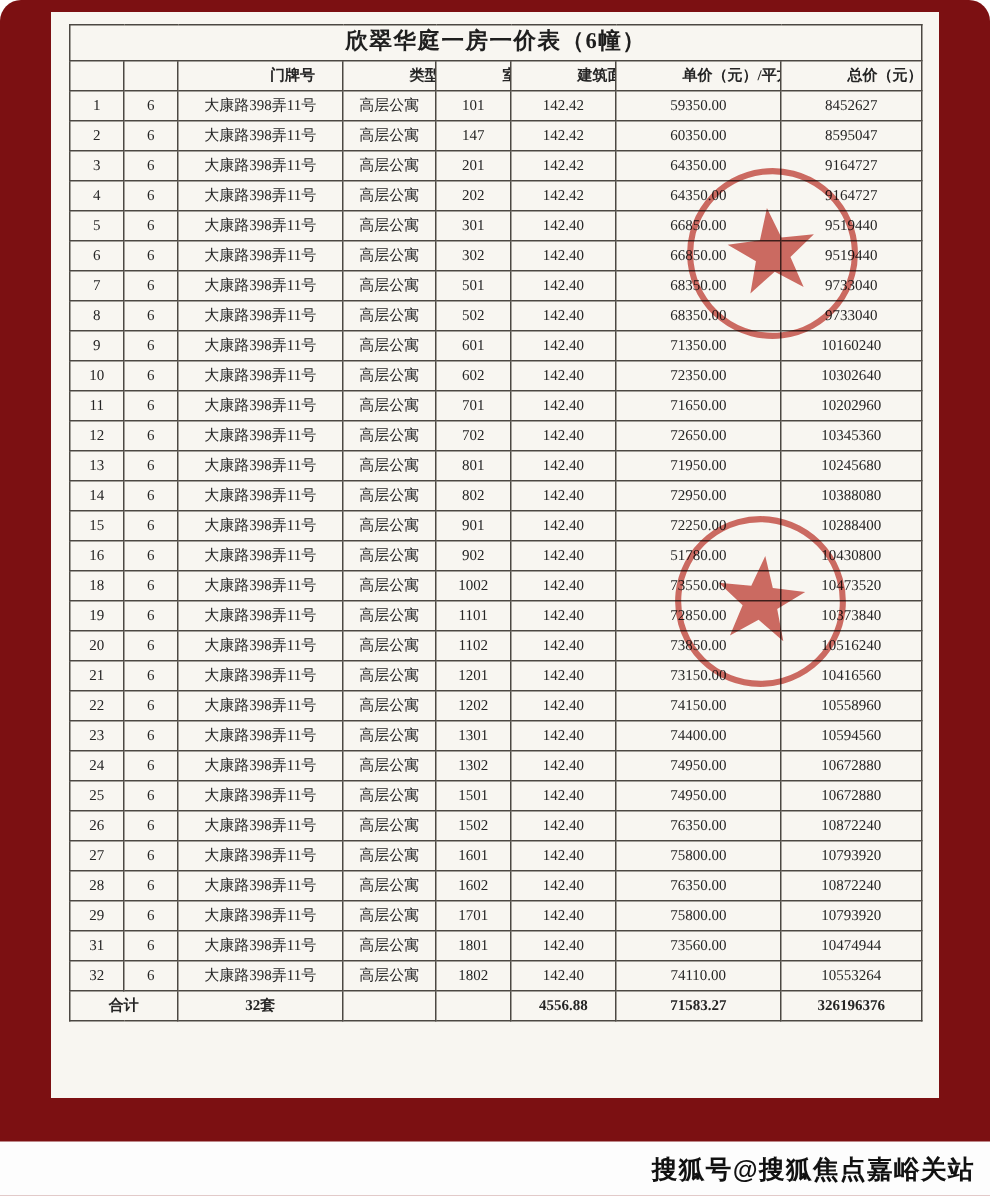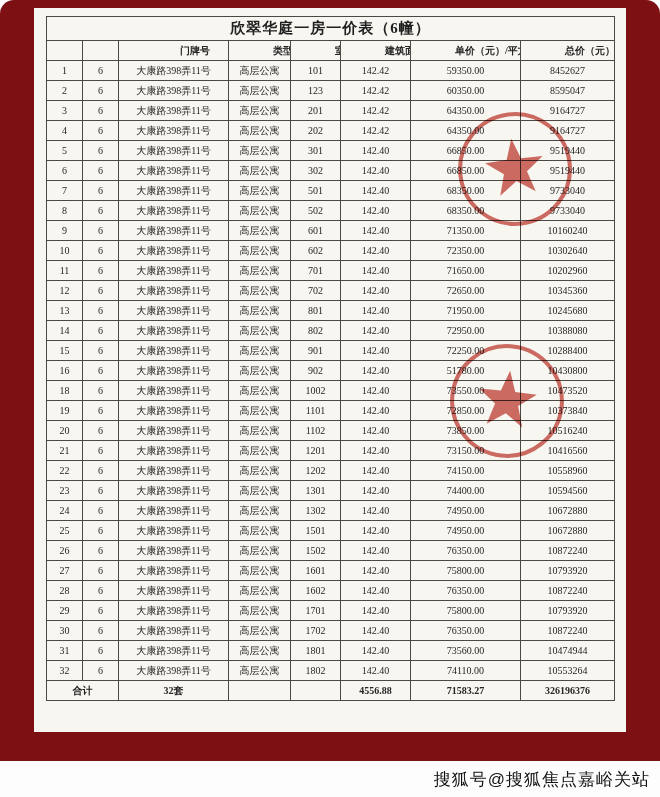--- a/index.html
+++ b/index.html
@@ -48,21 +48,21 @@
   .stamp1{left:420px;top:100px;transform:rotate(-7deg);}
   .stamp2{left:412px;top:332px;transform:rotate(6deg);}
   .bottom-bar{
     position:absolute;left:0;bottom:0;
     width:660px;height:36px;
     background:#fdfdfd;
     box-sizing:border-box;
     display:flex;align-items:center;justify-content:flex-end;
     padding-right:10px;
     font-family:"Liberation Sans","DejaVu Sans",sans-serif;
-    font-size:17px;font-weight:normal;color:#111111;
+    font-size:17px;font-weight:bold;color:#111111;
     letter-spacing:1px;
   }
 </style>
 </head>
 <body>
 
 <div class="canvas">
 
   <div class="doc">
     <table class="price">
@@ -100,21 +100,21 @@
             <td>101</td>
             <td>142.42</td>
             <td>59350.00</td>
             <td>8452627</td>
           </tr>
           <tr>
             <td>2</td>
             <td>6</td>
             <td>大康路398弄11号</td>
             <td>高层公寓</td>
-            <td>123</td>
+            <td>147</td>
             <td>142.42</td>
             <td>60350.00</td>
             <td>8595047</td>
           </tr>
           <tr>
             <td>3</td>
             <td>6</td>
             <td>大康路398弄11号</td>
             <td>高层公寓</td>
             <td>201</td>
@@ -364,30 +364,20 @@
           </tr>
           <tr>
             <td>29</td>
             <td>6</td>
             <td>大康路398弄11号</td>
             <td>高层公寓</td>
             <td>1701</td>
             <td>142.40</td>
             <td>75800.00</td>
             <td>10793920</td>
-          </tr>
-          <tr>
-            <td>30</td>
-            <td>6</td>
-            <td>大康路398弄11号</td>
-            <td>高层公寓</td>
-            <td>1702</td>
-            <td>142.40</td>
-            <td>76350.00</td>
-            <td>10872240</td>
           </tr>
           <tr>
             <td>31</td>
             <td>6</td>
             <td>大康路398弄11号</td>
             <td>高层公寓</td>
             <td>1801</td>
             <td>142.40</td>
             <td>73560.00</td>
             <td>10474944</td>

